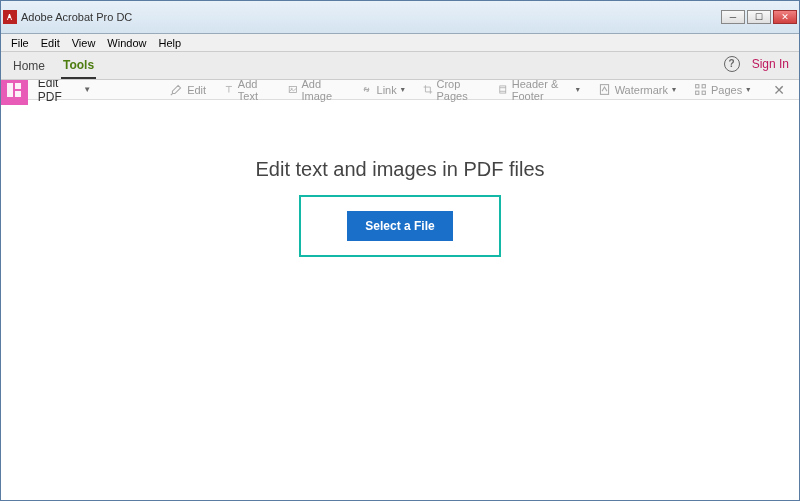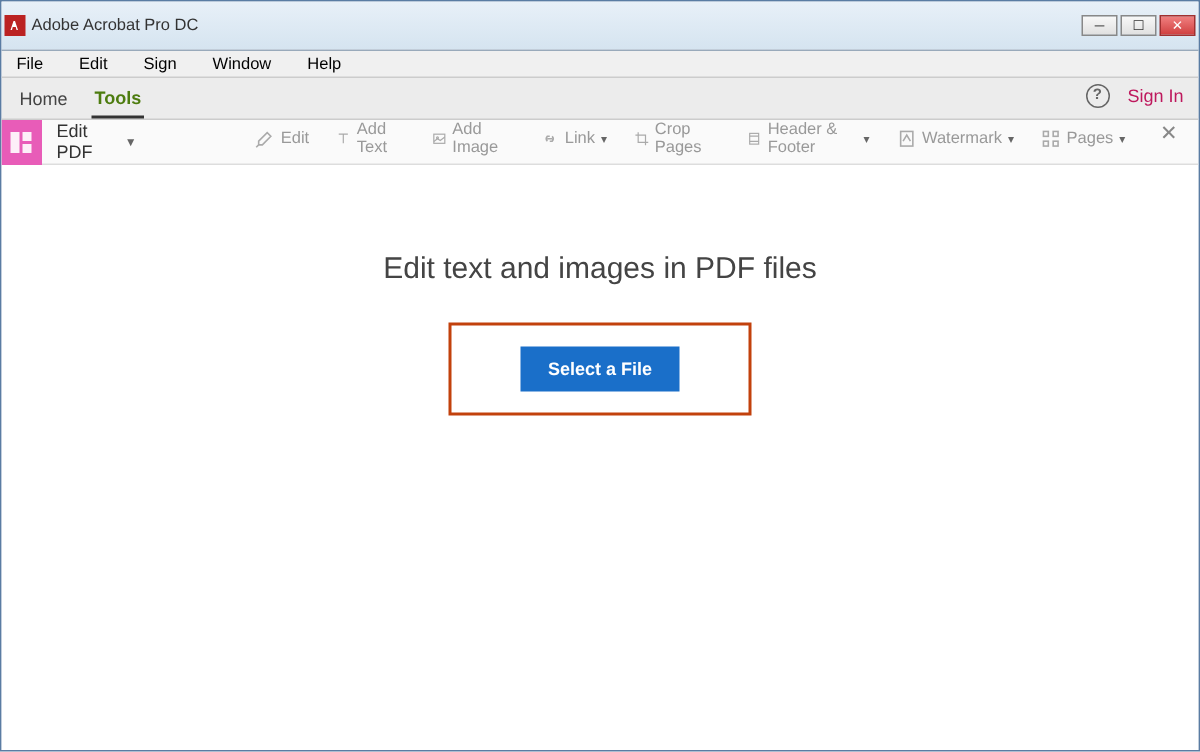--- a/index.html
+++ b/index.html
@@ -4,40 +4,40 @@
 <style>
 *{margin:0;padding:0;box-sizing:border-box;font-family:"Segoe UI",Arial,sans-serif}
 body{width:800px;height:501px;overflow:hidden;background:#fff;border:1px solid #5a7ca3}
 .titlebar{height:22px;background:linear-gradient(#e8f0f8,#d5e4f0);border-bottom:1px solid #9ab;display:flex;align-items:center;padding:16px 2px;font-size:11px}
 .titlebar .appicon{width:14px;height:14px;background:#b22;margin-right:4px;display:flex;align-items:center;justify-content:center}
 .titlebar .appicon svg{width:10px;height:10px}
 .titlebar .title{color:#333;flex:1}
 .winbtns{display:flex;gap:2px}
 .winbtn{width:24px;height:14px;border:1px solid #888;background:linear-gradient(#f8f8f8,#e0e0e0);display:flex;align-items:center;justify-content:center;font-size:9px;color:#333}
 .winbtn.close{background:linear-gradient(#f08080,#d04040);color:#fff;border-color:#a03030}
-.menubar{height:18px;background:#f0f0f0;border-bottom:1px solid #ccc;display:flex;align-items:center;padding:0 4px;font-size:11px;gap:12px}
+.menubar{height:18px;background:#f0f0f0;border-bottom:1px solid #ccc;display:flex;align-items:center;padding:0 4px;font-size:11px;gap:0}
 .menubar span{padding:1px 6px;cursor:default}
 .tabbar{height:28px;background:#ececec;border-bottom:1px solid #ccc;display:flex;align-items:center;padding:0 10px;font-size:12px;gap:14px;position:relative}
 .tabbar .tab{padding:5px 2px;color:#444;cursor:default}
 .tabbar .tab.active{color:#4d7c0f;font-weight:700;border-bottom:2px solid #333}
 .tabbar .right{margin-left:auto;display:flex;align-items:center;gap:12px;padding-bottom:4px}
 .tabbar .signin{color:#be185d;font-size:12px}
 .helpcircle{width:16px;height:16px;border:1.3px solid #666;border-radius:50%;display:flex;align-items:center;justify-content:center;font-size:10px;color:#666;font-weight:600}
-.toolbar{height:30px;background:#fafafa;border-bottom:1px solid #ddd;display:flex;align-items:flex-start;font-size:11px;color:#888}
+.toolbar{height:20px;background:#fafafa;border-bottom:1px solid #ddd;display:flex;align-items:center;font-size:11px;color:#888}
 .tool-badge{width:30px;height:30px;background:#e85cb8;display:flex;align-items:center;justify-content:center}
 .tool-badge svg{width:16px;height:16px}
 .tool-label{padding:0 10px;color:#333;font-size:12px;display:flex;align-items:center;gap:4px}
 .caret{font-size:8px;color:#666}
 .tool-items{display:flex;align-items:center;gap:0;margin-left:60px}
 .titem{display:flex;align-items:center;gap:4px;padding:0 9px;color:#999;cursor:default}
 .titem svg{width:13px;height:13px;stroke:#aaa;fill:none;stroke-width:1.3}
 .toolbar .closex{margin-left:auto;padding:0 14px;color:#888;font-size:14px;cursor:default}
 .content{height:calc(501px - 22px - 18px - 28px - 30px - 2px);background:#fff;display:flex;flex-direction:column;align-items:center;padding-top:58px}
-.headline{font-size:20px;color:#444;font-weight:400;margin-bottom:24px}
-.highlight-box{border:2px solid #c2410c;padding:14px 46px;display:inline-block}
+.headline{font-size:20px;color:#444;font-weight:400;margin-bottom:14px}
+.highlight-box{border:2px solid #14b8a6;padding:14px 46px;display:inline-block}
 .primary-btn{background:#1a6fc9;color:#fff;border:none;padding:8px 18px;font-size:12px;font-weight:600;cursor:pointer}
 </style>
 </head>
 <body>
 
 <div class="titlebar">
   <div class="appicon">
     <svg viewBox="0 0 10 10">
         <rect width="10" height="10" fill="#b22"></rect>
         <path d="M2 8 L4 2 L5 2 L7 8 L6 8 L5.5 6 L3.5 6 L3 8 Z" fill="#fff"></path>
@@ -47,21 +47,21 @@
   <div class="winbtns">
     <div class="winbtn">─</div>
     <div class="winbtn">☐</div>
     <div class="winbtn close">✕</div>
   </div>
 </div>
 
 <div class="menubar">
   <span>File</span>
   <span>Edit</span>
-  <span>Sign</span>
+  <span>View</span>
   <span>Window</span>
   <span>Help</span>
 </div>
 
 <div class="tabbar">
   <div class="tab">Home</div>
   <div class="tab active">Tools</div>
   <div class="right">
     <div class="helpcircle">?</div>
     <div class="signin">Sign In</div>

